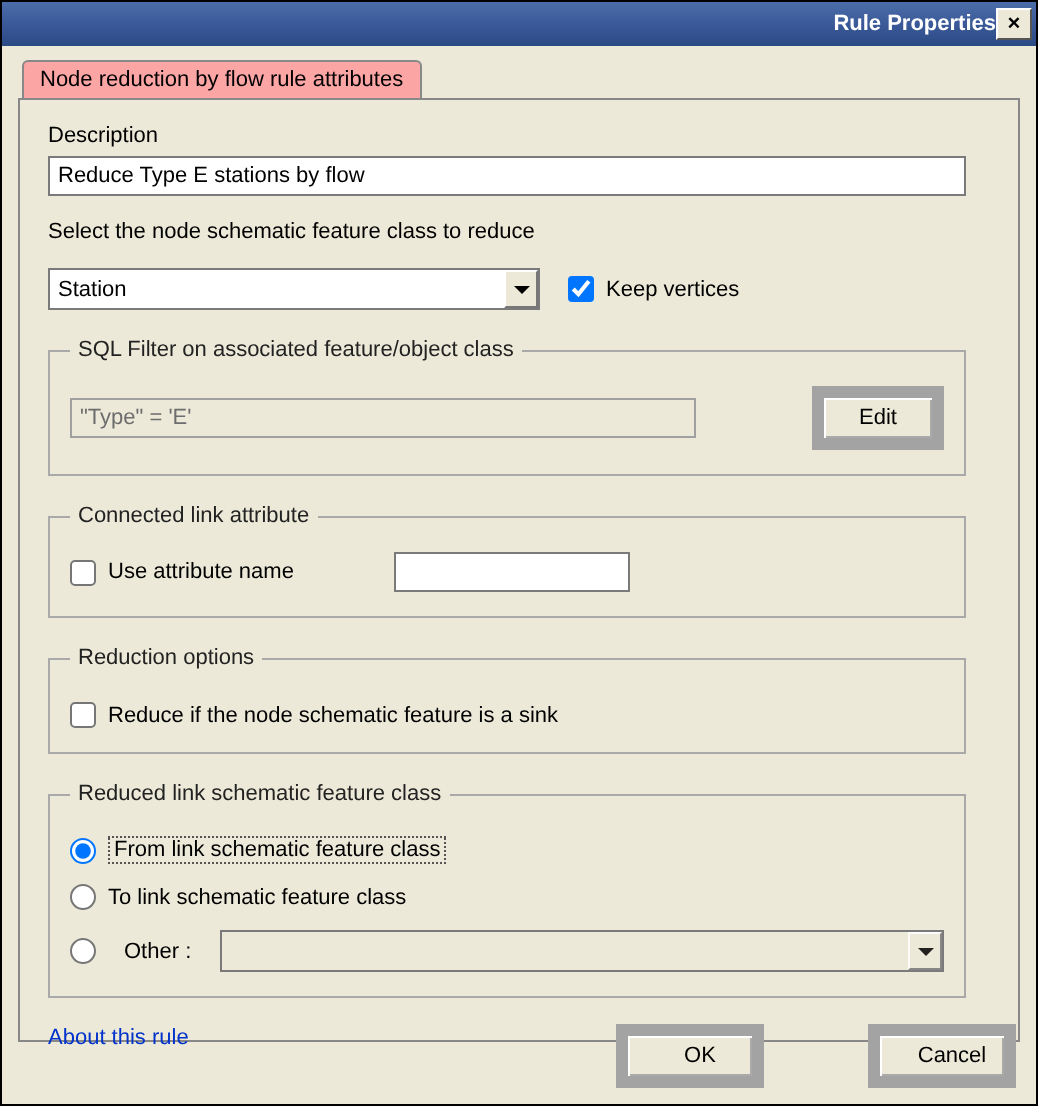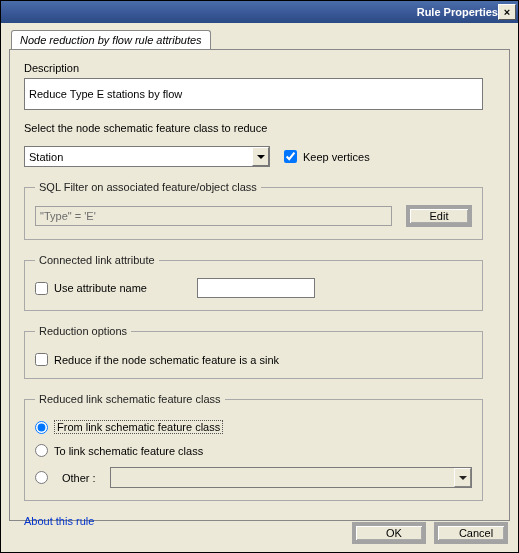--- a/index.html
+++ b/index.html
@@ -45,42 +45,41 @@
     height: calc(100% - 22px);
     position: relative;
   }
   .tabstrip {
     position: relative;
     height: 20px;
     margin-left: 2px;
   }
   .tab {
     display: inline-block;
-    background: #ffffff;
+    background: #fca5a5;
     border: 1px solid #888;
     border-bottom: none;
     padding: 3px 8px 4px 8px;
     font-size: 11px;
     position: relative;
     top: 1px;
     border-top-left-radius: 3px;
     border-top-right-radius: 3px;
-    font-style: italic;
   }
   .tabpanel {
     border: 1px solid #888;
     background: #ece9d8;
     padding: 12px 26px 10px 14px;
     height: 472px;
     position: relative;
   }
   .lbl { display: block; margin-bottom: 4px; }
   .textbox {
     width: 100%;
-    height: 32px;
+    height: 20px;
     border: 1px solid #7a7a7a;
     background: #fff;
     font-family: inherit;
     font-size: 11px;
     padding: 2px 4px;
   }
   .row-select {
     display: flex;
     align-items: center;
     gap: 14px;
@@ -150,27 +149,28 @@
     height: 20px;
     border: 1px solid #a0a0a0;
     background: #ece9d8;
     font-family: inherit;
     font-size: 11px;
     padding: 2px 4px;
     color: #6d6d6d;
   }
   .btn {
     min-width: 66px;
-    height: 22px;
-    background: #ece9d8;
-    border: 4px solid #a3a3a3;
+    height: 32px;
+    background: #ece9d8;
+    border: 6px solid #a3a3a3;
     box-shadow: inset 1px 1px 0 #fff, inset -1px -1px 0 #aaa;
     font-family: inherit;
     font-size: 11px;
     cursor: pointer;
+    margin-left: 44px;
   }
   .attr-row {
     display: flex;
     align-items: center;
     gap: 50px;
   }
   .small-input {
     width: 118px;
     height: 20px;
     border: 1px solid #7a7a7a;

